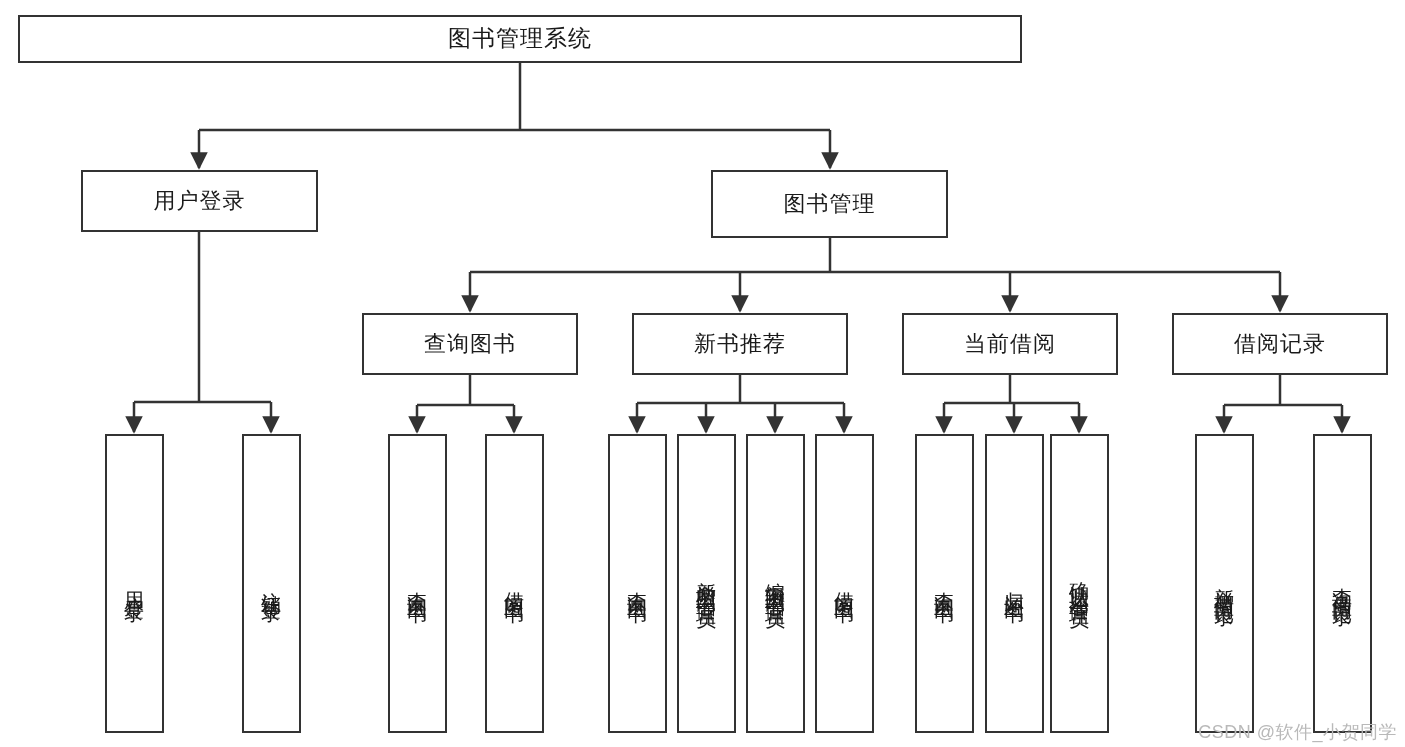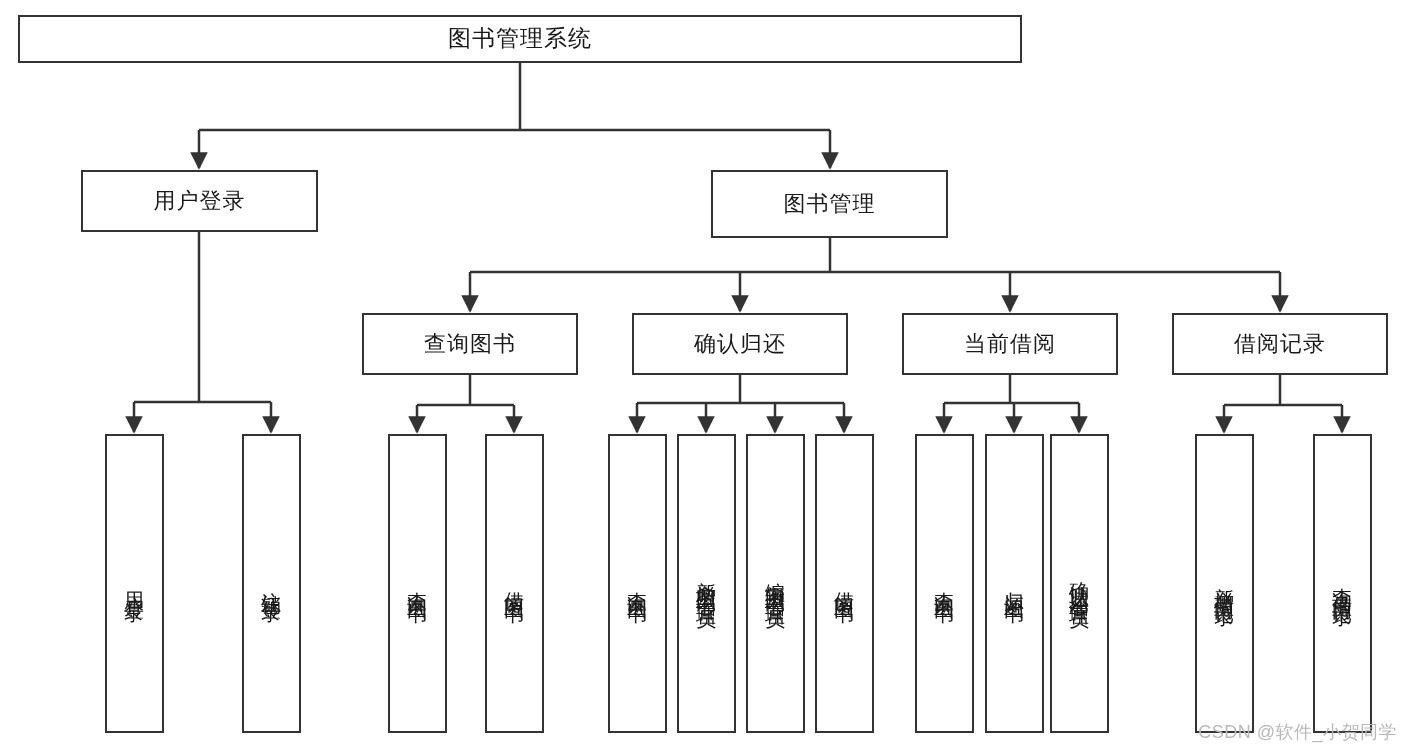--- a/index.html
+++ b/index.html
@@ -131,21 +131,21 @@
     <span>用户登录</span>
   </div>
   <div class="node horiz" style="left:711px; top:170px; width:237px; height:68px;">
     <span>图书管理</span>
   </div>
 
   <div class="node horiz" style="left:362px; top:313px; width:216px; height:62px;">
     <span>查询图书</span>
   </div>
   <div class="node horiz" style="left:632px; top:313px; width:216px; height:62px;">
-    <span>确认归还</span>
+    <span>新书推荐</span>
   </div>
   <div class="node horiz" style="left:1172px; top:313px; width:216px; height:62px;">
     <span>借阅记录</span>
   </div>
   <div class="node horiz" style="left:902px; top:313px; width:216px; height:62px;">
     <span>当前借阅</span>
   </div>
 
   <div class="node vert" style="left:105px; top:434px; width:59px; height:299px;">
     <span>用户登录</span>

